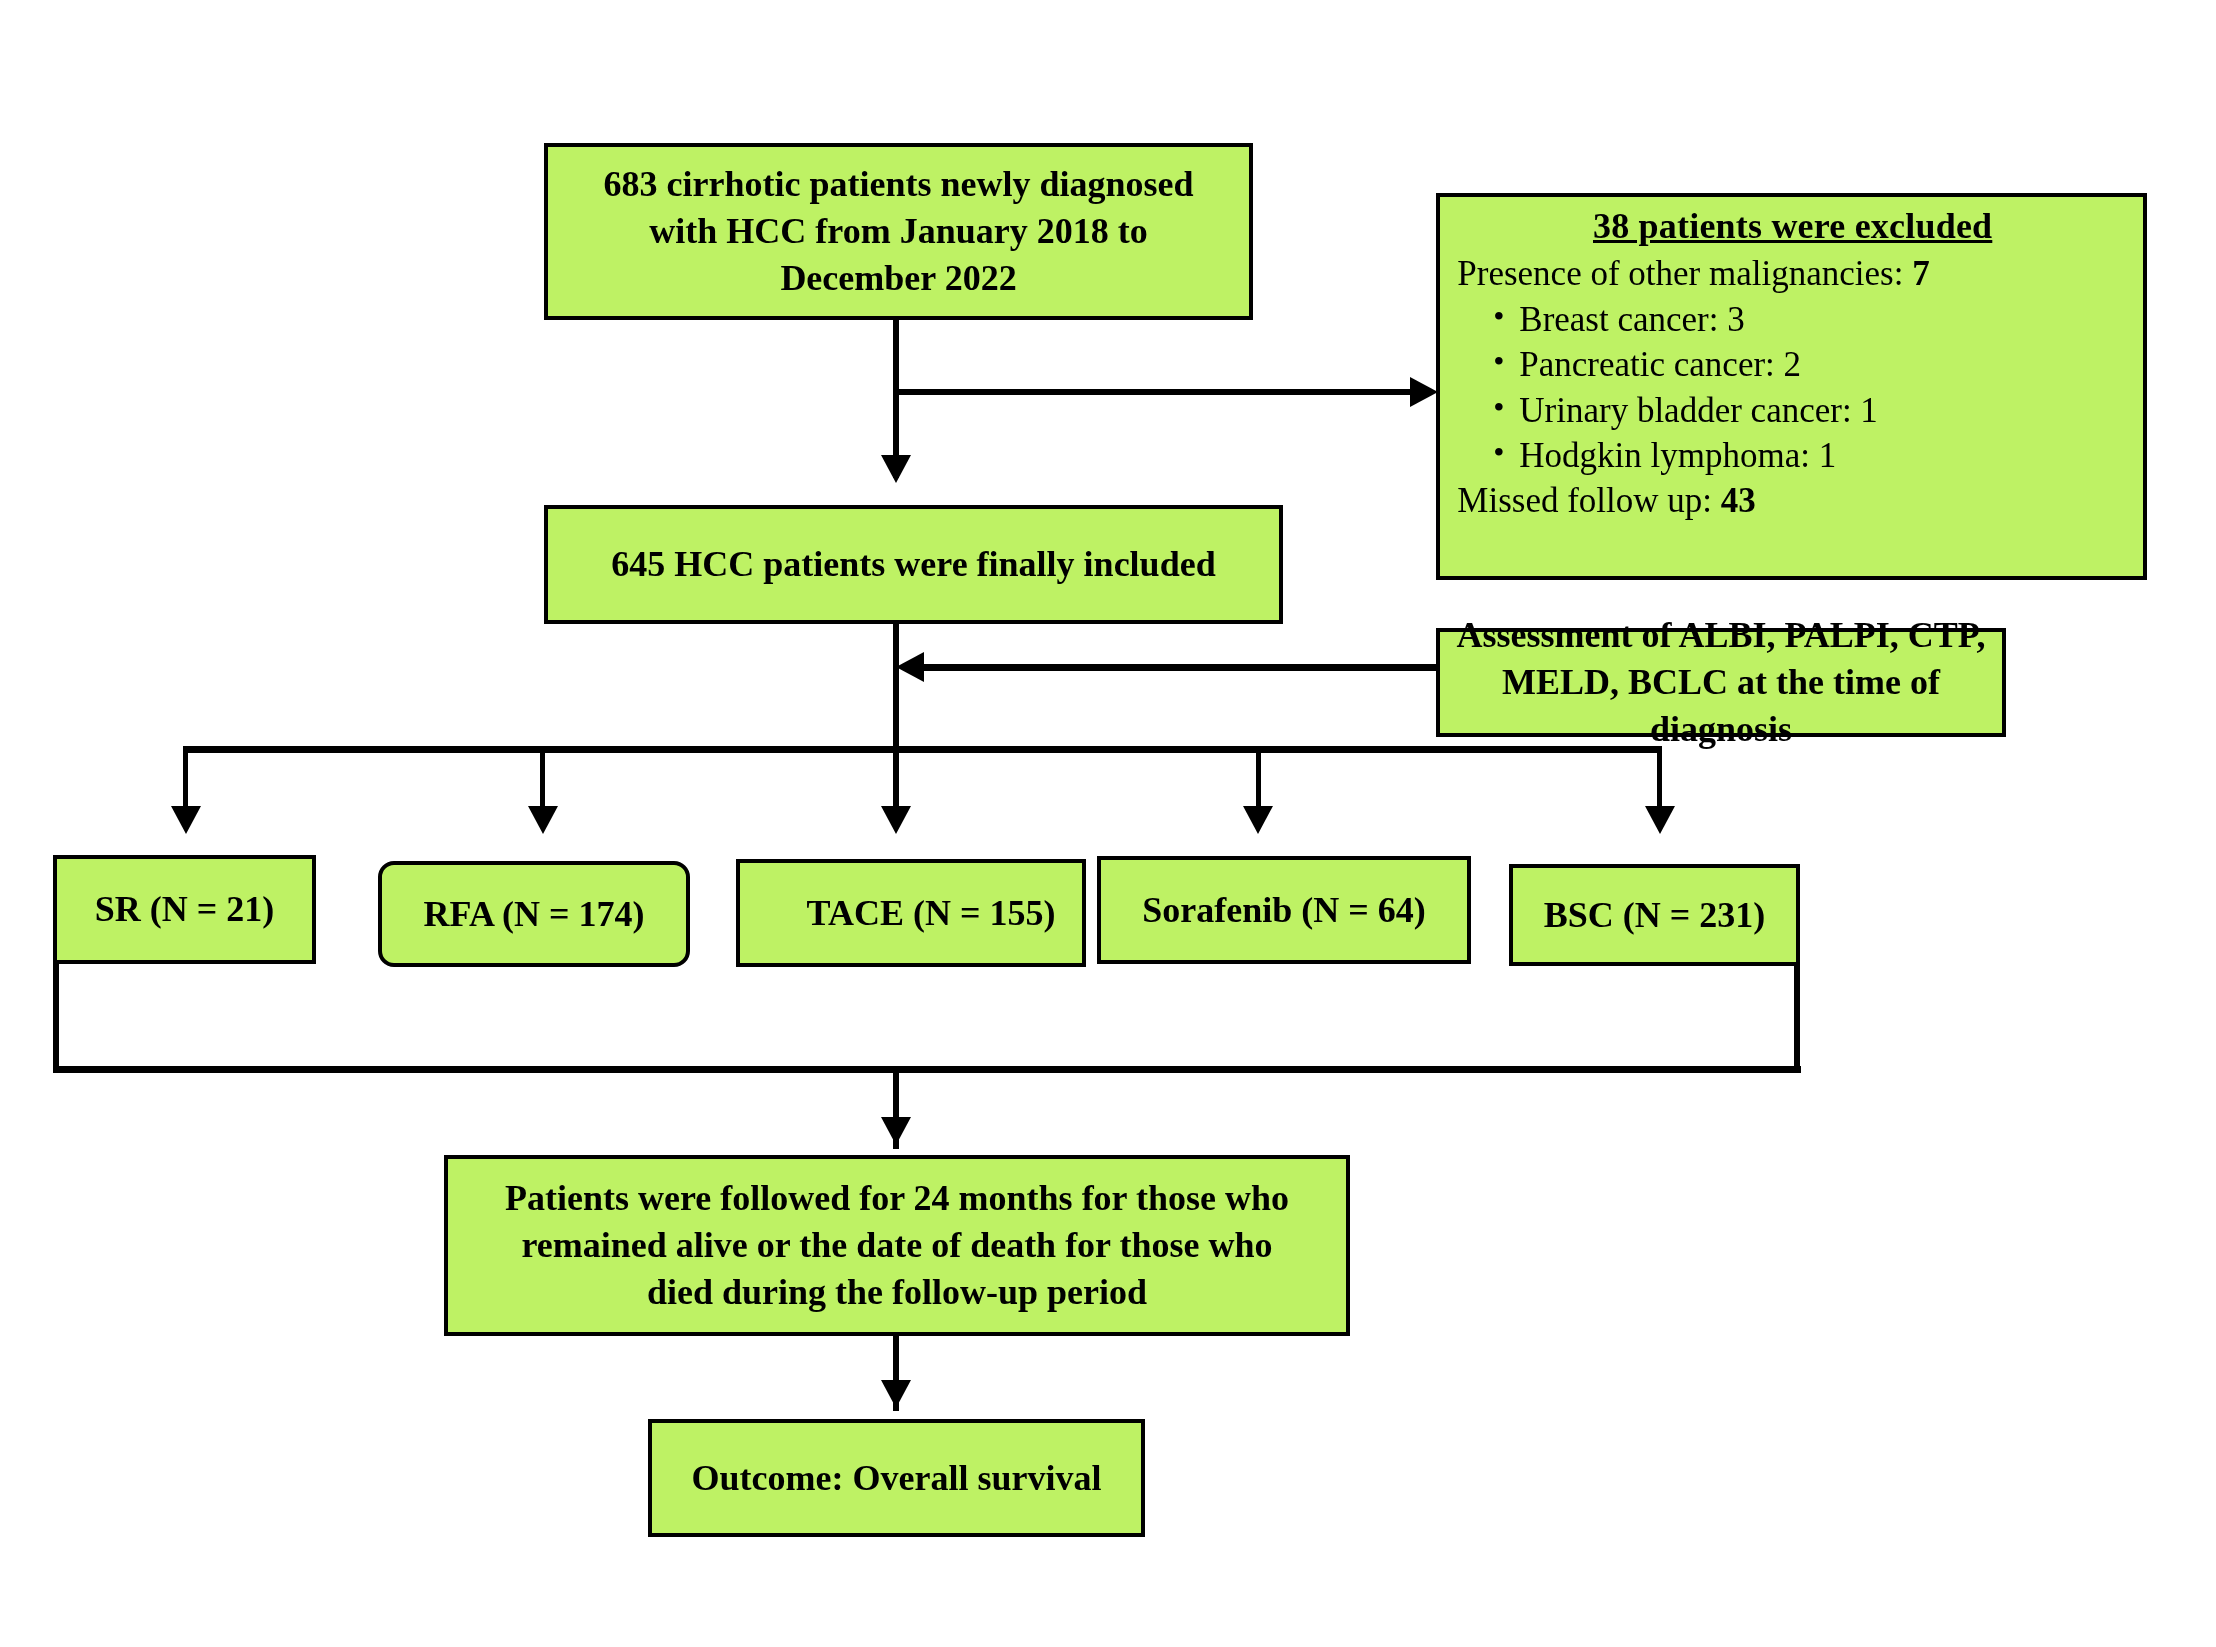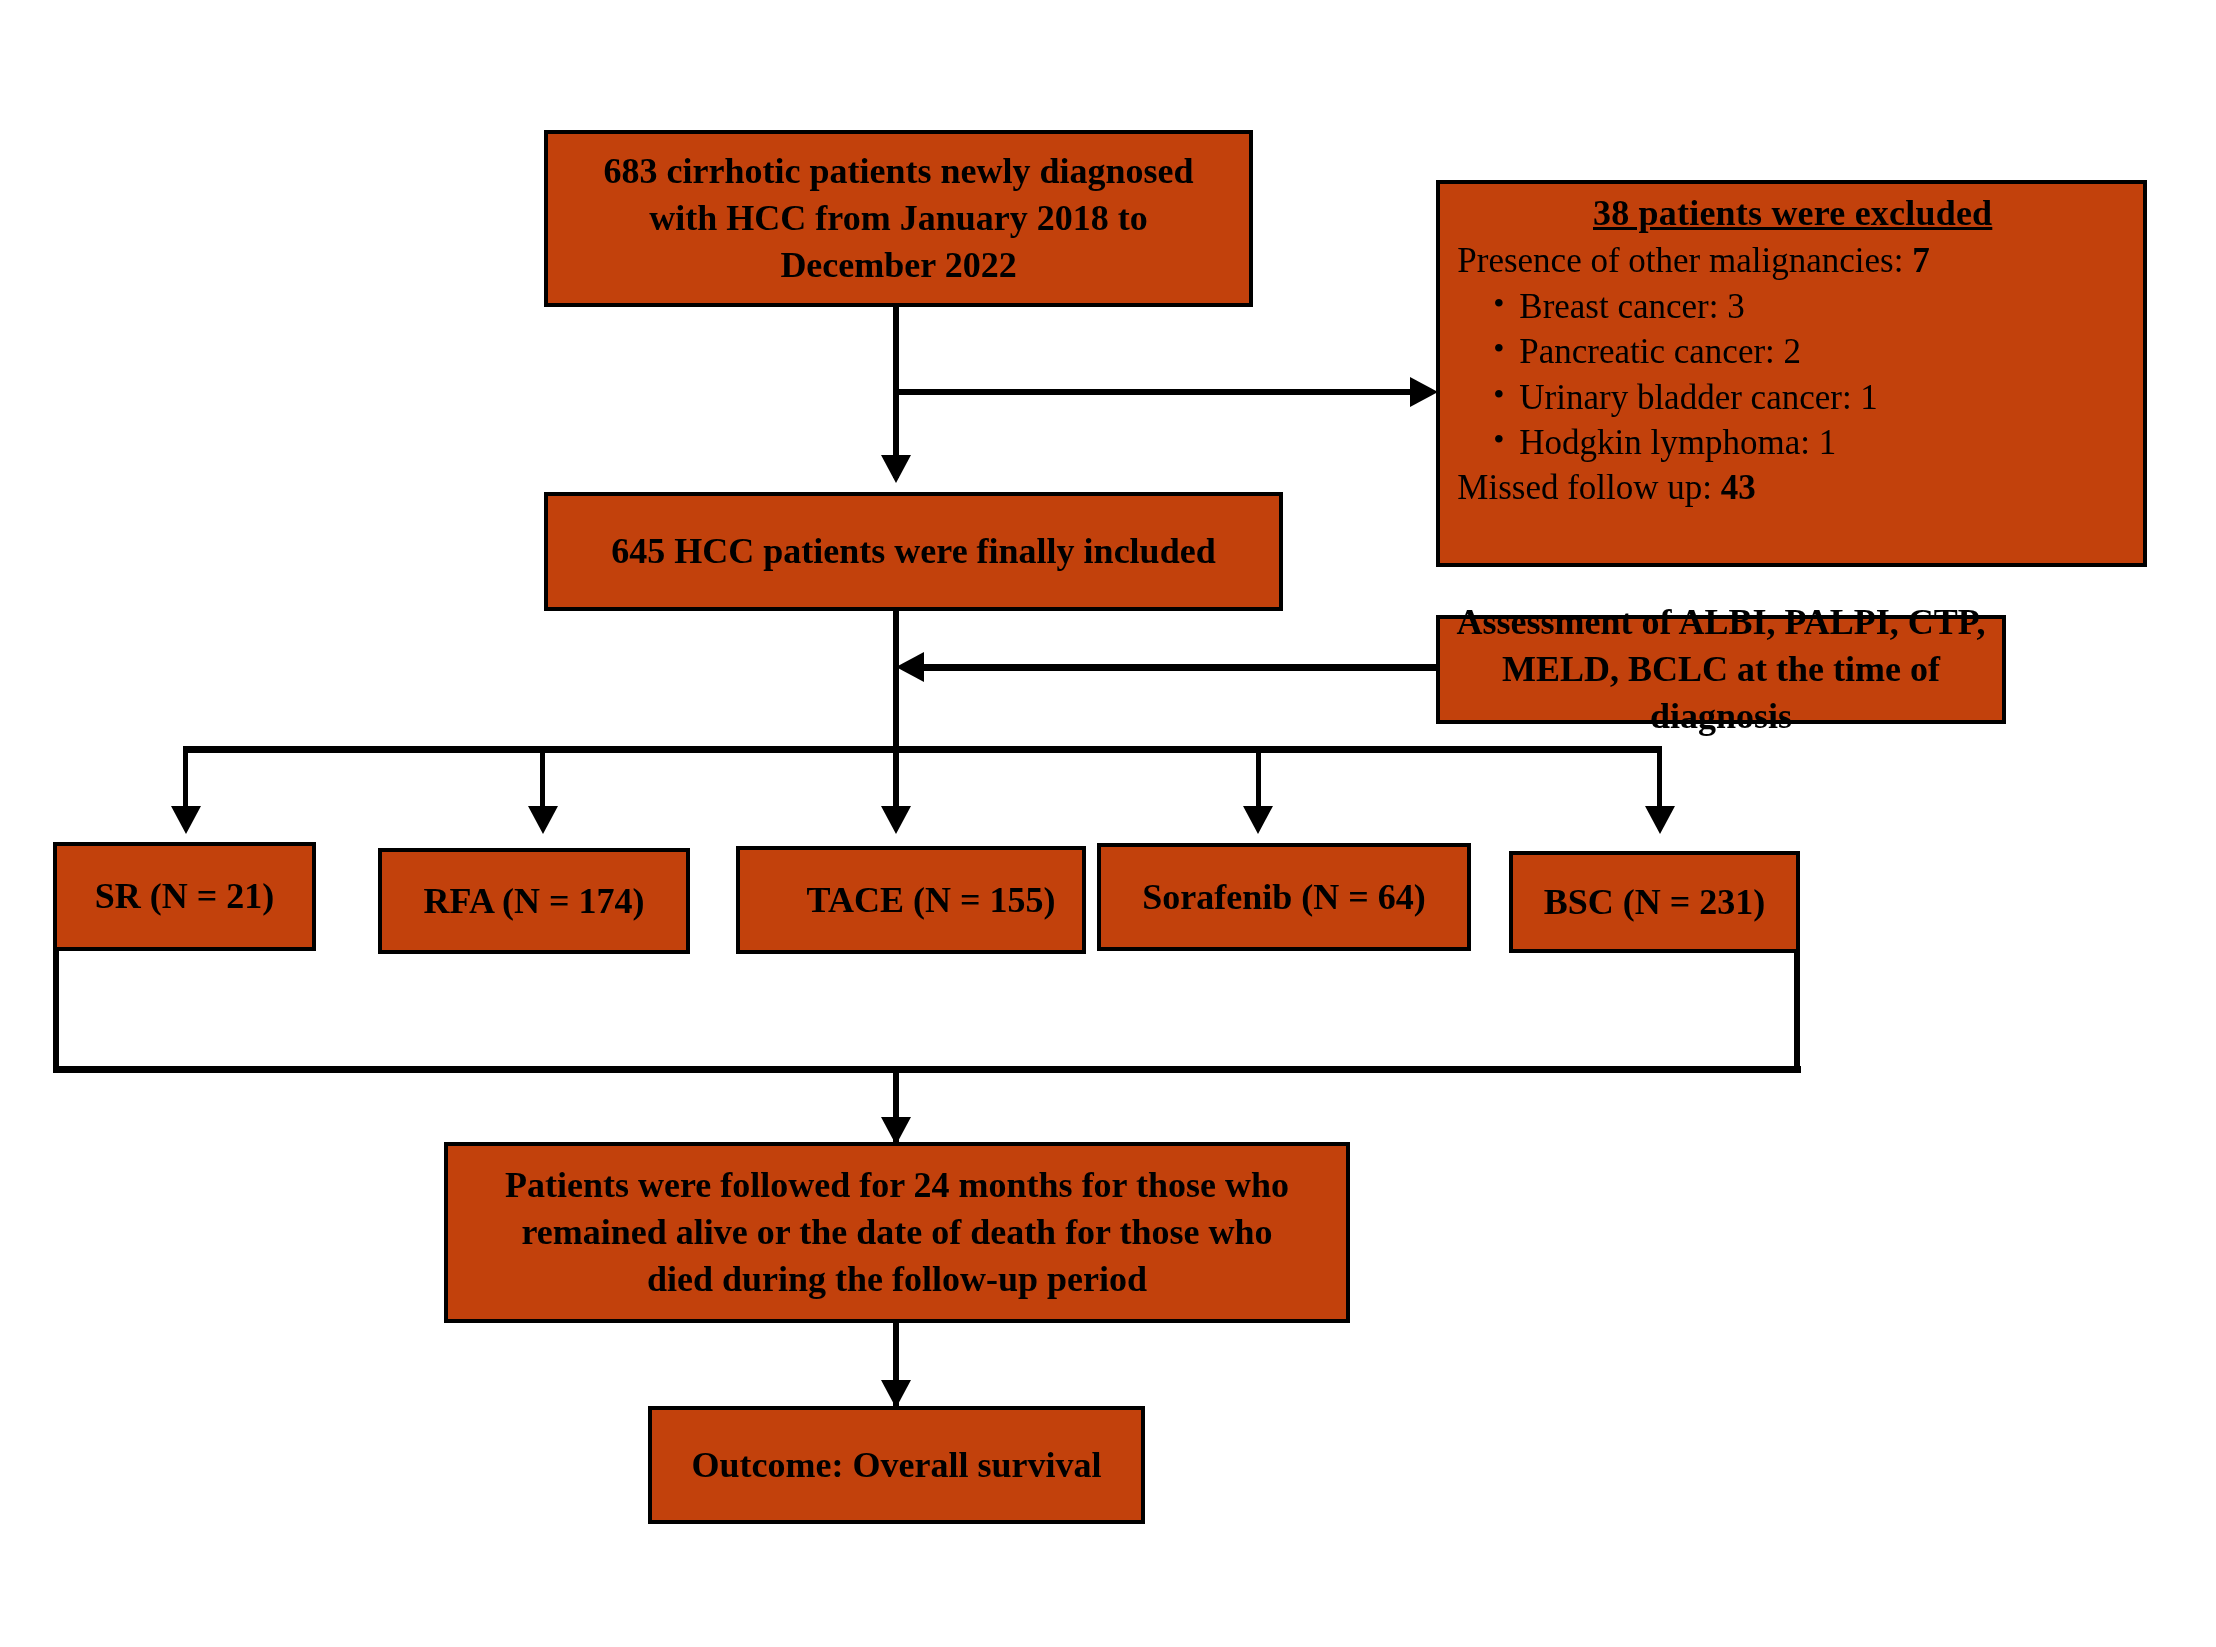--- a/index.html
+++ b/index.html
@@ -13,26 +13,27 @@
     height: 1647px;
     background: #ffffff;
     font-family: "Liberation Serif", "DejaVu Serif", serif;
     color: #000000;
     overflow: hidden;
   }
   .box {
     position: absolute;
     box-sizing: border-box;
     border: 4px solid #000000;
-    background: #c2410c;
+    background: #bef264;
     display: flex;
     align-items: center;
     justify-content: center;
     text-align: center;
     line-height: 1.30;
+    margin-top: 13px;
   }
   .box .inner {
     width: 100%;
     padding: 0 8px;
   }
   .b-bold { font-weight: bold; }
   .fs-main { font-size: 36px; }
 
   
   .excl-wrap {
@@ -174,21 +175,21 @@
     <div class="inner">
       <div>Assessment of ALBI, PALPI, CTP,</div>
       <div>MELD, BCLC at the time of diagnosis</div>
     </div>
   </div>
 
   <div class="box fs-main b-bold" style="left:53px; top:842px; width:263px; height:109px;">
     <div class="inner"><span>SR (N = 21)</span></div>
   </div>
 
-  <div class="box fs-main b-bold" style="left:378px; top:848px; width:312px; height:106px;">
+  <div class="box fs-main b-bold" style="left:378px; top:848px; width:312px; height:106px;border-radius:16px;">
     <div class="inner"><span>RFA (N = 174)</span></div>
   </div>
 
   <div class="box fs-main b-bold" style="left:736px; top:846px; width:350px; height:108px;padding-left:40px;">
     <div class="inner"><span>TACE (N = 155)</span></div>
   </div>
 
   <div class="box fs-main b-bold" style="left:1097px; top:843px; width:374px; height:108px;">
     <div class="inner"><span>Sorafenib (N = 64)</span></div>
   </div>

